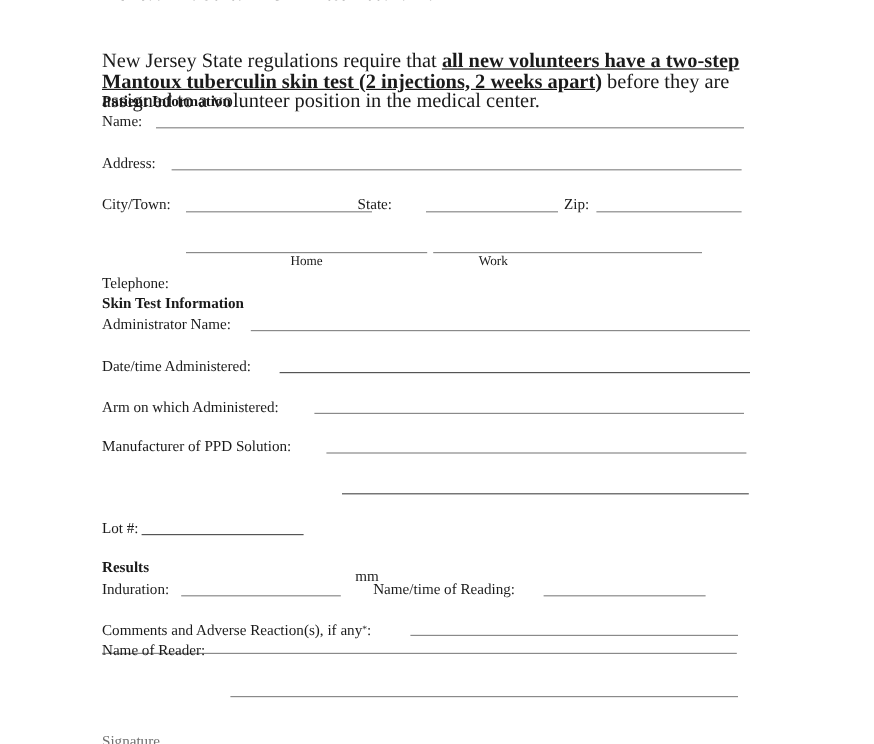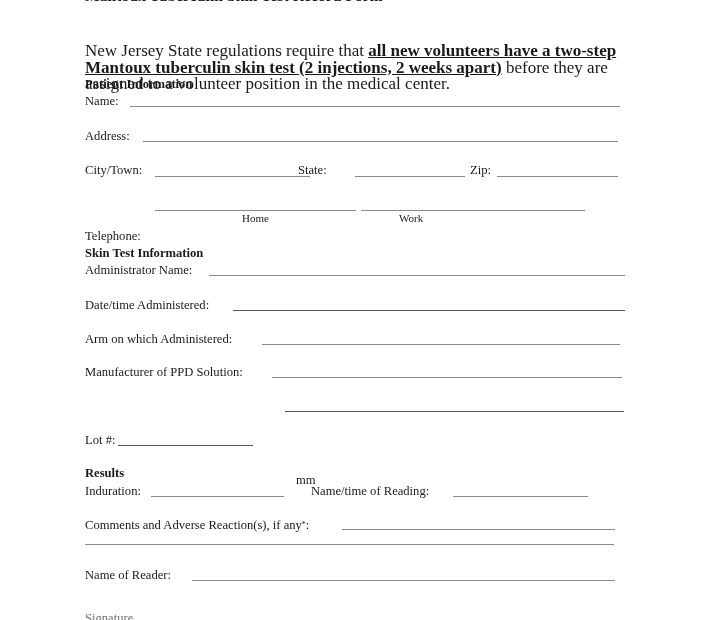--- a/index.html
+++ b/index.html
@@ -188,20 +188,20 @@
     <span class="field-label">Name/time of Reading:</span>
   </div>
   <div class="rule" style="left:453px; top:496px; width:135px;"></div>
 
   <div class="field-row" style="top:516px;">
     <span class="field-label">Comments and Adverse Reaction(s), if any</span><span class="sup-mark">*</span><span>:</span>
   </div>
   <div class="rule" style="left:342px; top:529px; width:273px;"></div>
   <div class="rule" style="left:85px; top:544px; width:529px;"></div>
 
-  <div class="field-row" style="top:567px;text-align:center;">
+  <div class="field-row" style="top:534px;text-align:center;">
     <span class="field-label">Name of Reader:</span>
   </div>
   <div class="rule" style="left:192px; top:580px; width:423px;"></div>
 
   <div class="clipped-bottom">Signature</div>
 
 </div>
 
 </body></html>

